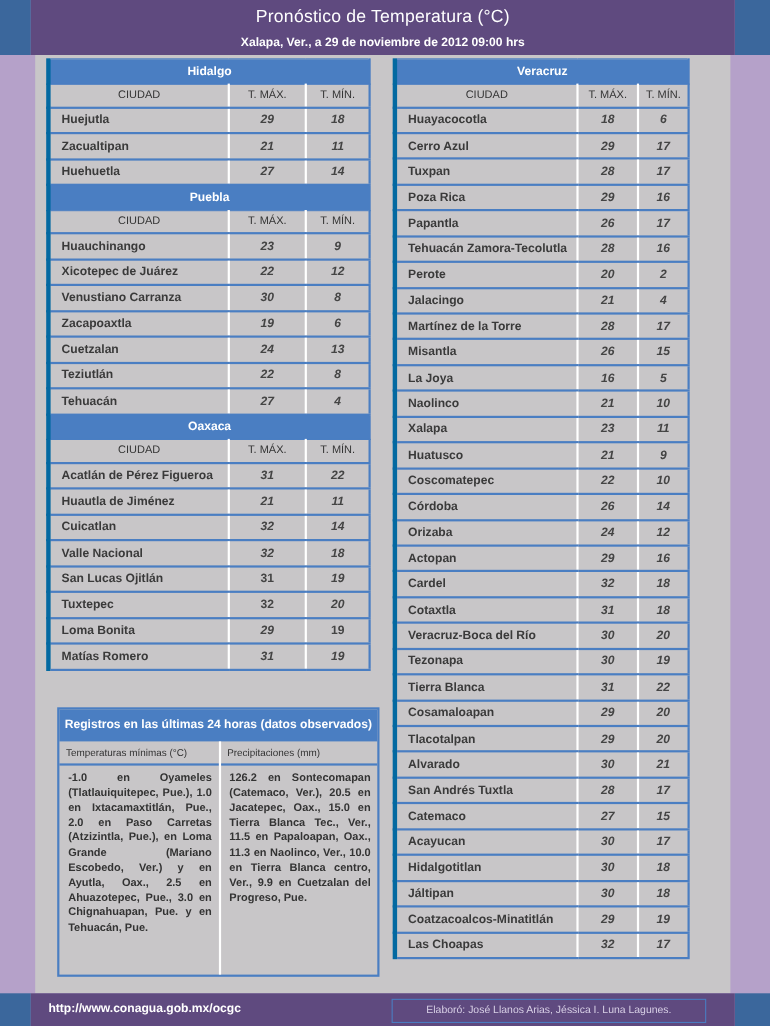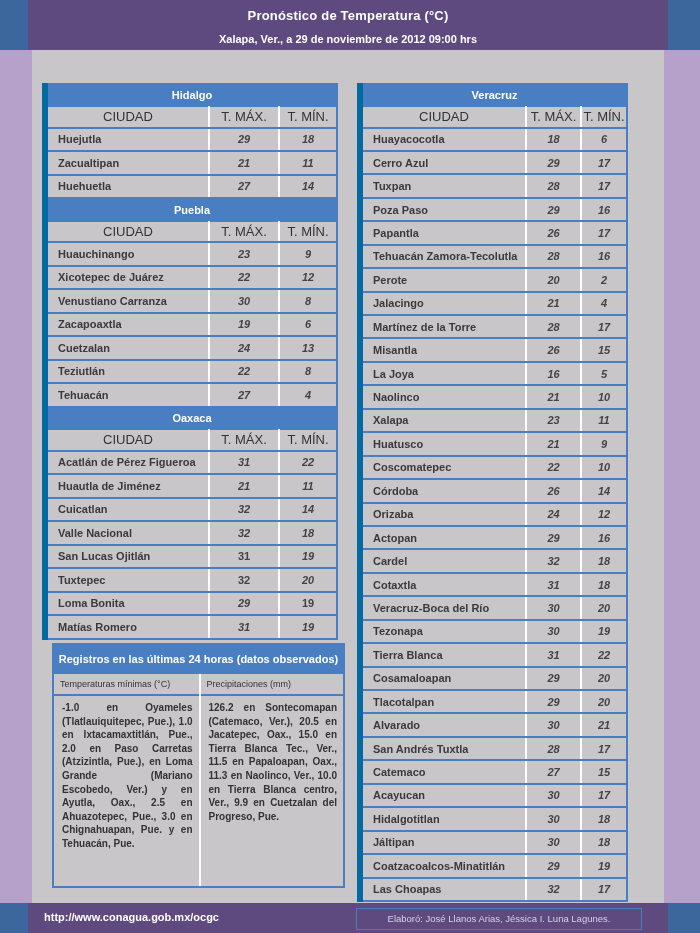--- a/index.html
+++ b/index.html
@@ -14,21 +14,21 @@
   }
   .side-top-left { left: 0; top: 0; width: 28px; height: 50px; }
   .side-top-right { right: 0; top: 0; width: 32px; height: 50px; }
   .side-bot-left { left: 0; top: 903px; width: 28px; height: 30px; }
   .side-bot-right { right: 0; top: 903px; width: 32px; height: 30px; }
 
   .header {
     position: absolute; left: 28px; top: 0; width: 640px; height: 50px;
     background: #5f4a7f; color: #fff; text-align: center;
   }
-  .header .title { font-size: 13px; font-weight: bold; line-height: 20px; padding-top: 6px; letter-spacing: 0.2px; }
+  .header .title { font-size: 16px; font-weight: normal; line-height: 20px; padding-top: 6px; letter-spacing: 0.2px; }
   .header .subtitle { font-size: 11px; font-weight: bold; line-height: 14px; margin-top: 6px; text-align: center; }
 
   .content {
     position: absolute; left: 32px; top: 50px; width: 632px; height: 853px;
     background: #c8c6c8;
   }
 
   .footer {
     position: absolute; left: 28px; top: 903px; width: 640px; height: 30px;
     background: #5f4a7f;
@@ -42,32 +42,32 @@
     border: 1.5px solid #4a7cc0; color: #d8d0e6; font-size: 9.5px;
     text-align: center; line-height: 19px;
   }
 
   table.fc { border-collapse: collapse; position: absolute; table-layout: fixed; }
   table.fc th.state {
     background: #4a7ec2; color: #fff; font-size: 11px; font-weight: bold;
     height: 23px; text-align: center; border: 1px solid #4a7ec2;
   }
   table.fc th.col {
-    background: #c8c6c8; color: #333; font-size: 13px; font-weight: normal;
+    background: #c8c6c8; color: #333; font-size: 10px; font-weight: normal;
     height: 21px; text-align: center; border-bottom: 2px solid #4a7ec2;
   }
   table.fc td {
     font-size: 11px; color: #333; height: 23.5px;
     border-bottom: 2px solid #4a7ec2; background: #c8c6c8;
   }
   table.fc td.city { padding-left: 10px; font-weight: bold; color: #3a3a3a; }
   table.fc td.num { text-align: center; font-style: italic; font-weight: bold; color: #444; }
   table.fc td.num.plain { font-style: normal; }
   table.fc .sep { border-left: 2px solid #fff; }
-  table.fc { border-left: 6px solid #0369a1; border-right: 2px solid #4a7ec2; margin-top: 30px; }
+  table.fc { border-left: 4px solid #0369a1; border-right: 2px solid #4a7ec2; }
 
   #left-tables { left: 10px; top: 3px; width: 292px; }
   #left-tables col.c1 { width: 164px; }
   #left-tables col.c2 { width: 70px; }
   #left-tables col.c3 { width: 58px; }
 
   #veracruz { left: 325px; top: 3px; width: 267px; }
   #veracruz col.c1 { width: 166px; }
   #veracruz col.c2 { width: 55px; }
   #veracruz col.c3 { width: 46px; }
@@ -257,21 +257,21 @@
           <td class="city">Cerro Azul</td>
           <td class="num sep">29</td>
           <td class="num sep">17</td>
         </tr>
         <tr>
           <td class="city">Tuxpan</td>
           <td class="num sep">28</td>
           <td class="num sep">17</td>
         </tr>
         <tr>
-          <td class="city">Poza Paso</td>
+          <td class="city">Poza Rica</td>
           <td class="num sep">29</td>
           <td class="num sep">16</td>
         </tr>
         <tr>
           <td class="city">Papantla</td>
           <td class="num sep">26</td>
           <td class="num sep">17</td>
         </tr>
         <tr>
           <td class="city">Tehuacán Zamora-Tecolutla</td>

